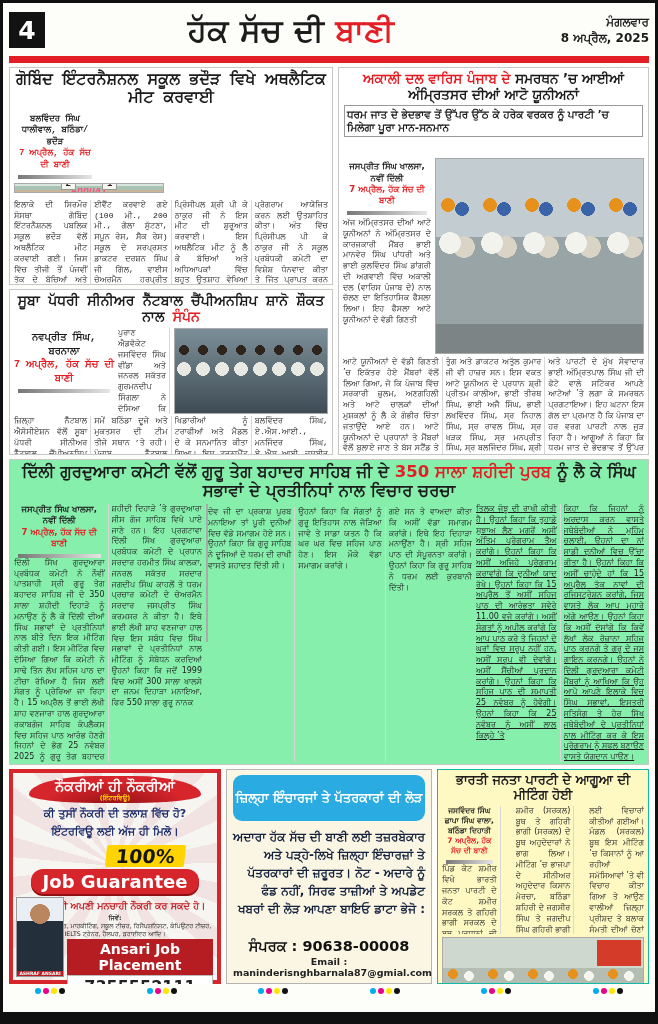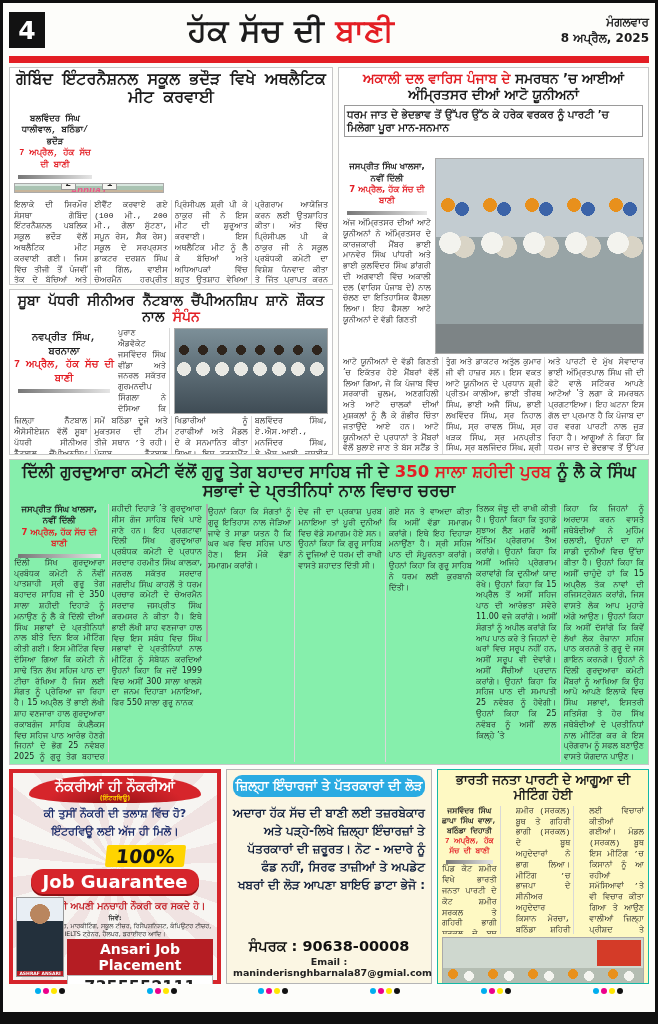--- a/index.html
+++ b/index.html
@@ -78,21 +78,21 @@
   .guru-drape{position:absolute;right:0;top:0;width:86px;height:138px;
     background:repeating-linear-gradient(100deg,#8d7fc9 0 10px,#6f5fb5 10px 22px,#a79bd8 22px 30px);}
   .guru-heads{position:absolute;left:0;right:86px;bottom:8px;height:64px;
     background:radial-gradient(circle 5px at 10px 8px,#d87c1e 97%,transparent),
                radial-gradient(circle 5px at 26px 10px,#274a8e 97%,transparent),
                radial-gradient(circle 9px at 12px 34px,#f5f5f0 97%,transparent),
                radial-gradient(circle 9px at 28px 38px,#e4ded2 97%,transparent);
     background-size:38px 64px;background-repeat:repeat-x;}
   .guru-podium{position:absolute;left:6px;bottom:4px;width:26px;height:66px;background:#7a5c3a;}
   .guru-cbody{display:flex;gap:3px;flex:1;margin-top:3px;}
-  .guru-right{flex:1;display:flex;gap:3px;}
+  .guru-right{flex:1;display:flex;gap:3px;text-decoration:underline;}
   .tallcol{height:100%;}
   
   .botrow{display:flex;gap:5px;height:215px;margin-top:4px;}
   .ad{width:212px;box-sizing:border-box;background:#d6252b;padding:4px;position:relative;overflow:hidden;}
   .ad-inner{background:repeating-conic-gradient(from 0deg at 50% 45%,#f7f5f2 0 11deg,#f0e3e2 11deg 22deg);
     height:100%;box-sizing:border-box;padding:3px 4px;display:flex;flex-direction:column;align-items:center;}
   .ad-banner{background:radial-gradient(ellipse at 50% 120%,#8e1014,#d6252b 60%);color:#fff;font-weight:bold;
     font-size:14.5px;text-align:center;border-radius:50% / 90% 90% 40% 40%;width:88%;padding:3px 0 1px;line-height:1.1;}
   .ad-banner small{display:block;color:#ffd400;font-weight:bold;font-size:6.5px;}
   .ad-q{color:#1c2d6b;font-weight:bold;font-size:11px;text-align:center;line-height:1.3;margin-top:4px;}
@@ -104,27 +104,27 @@
   .ad-like{font-size:6.5px;font-weight:bold;color:#333;margin-top:2px;}
   .ad-jobs{font-size:6.3px;color:#222;text-align:center;line-height:1.4;}
   .ad-bottom{margin-top:auto;width:100%;padding-left:50px;box-sizing:border-box;}
   .ad-brand{background:#b51d23;color:#fff;font-weight:bold;font-size:14px;text-align:center;padding:2px 0;}
   .ad-phone{background:#fff;color:#222;font-weight:bold;font-size:16px;text-align:center;border:1px solid #bbb;padding:1px 0;}
   .ad-port{position:absolute;left:7px;bottom:7px;width:46px;height:78px;border:1px solid #999;
     background:radial-gradient(circle 10px at 50% 16px,#b9865f 97%,transparent),linear-gradient(#e8eef4 0 30%,#23303c 30%);}
   .ad-port b{position:absolute;bottom:0;left:0;right:0;background:#b51d23;color:#fff;font-size:4.5px;text-align:center;}
   .notice{width:206px;box-sizing:border-box;border:1px solid #b5b5b5;background:#fbf6e3;padding:5px 6px;
     display:flex;flex-direction:column;}
-  .notice-title{background:#2aabe2;color:#fff;font-weight:bold;font-size:13px;text-align:center;border-radius:9px;padding:3px 2px;}
+  .notice-title{background:#2aabe2;color:#fff;font-weight:bold;font-size:13px;text-align:center;border-radius:9px;padding:15px 2px;}
   .notice-body{color:#15233f;font-weight:bold;font-size:12px;text-align:right;line-height:1.5;flex:1;padding-top:7px;}
   .notice-contact{font-size:14.5px;font-weight:bold;text-align:center;color:#111;}
   .notice-email{font-size:9.5px;font-weight:bold;text-align:center;color:#222;margin-top:1px;}
   .bjp{flex:1;box-sizing:border-box;border:1px solid #14b8a6;background:#fef9c3;padding:2px 4px;overflow:hidden;}
   .bjp .hl{font-size:13px;}
-  .bjp-mid{display:flex;gap:15px;height:128px;font-family:Liberation Mono, monospace;}
+  .bjp-mid{display:flex;gap:15px;height:128px;}
   .bjp-mid .byline{font-size:7.5px;padding-top:0;}
   .photo-bjp{height:88px;margin-top:3px;background:linear-gradient(#cfd8cf 0 35%,#b4bdb2 35% 80%,#9aa296 80%);}
   .photo-bjp .flagband{position:absolute;left:0;right:0;top:30px;height:50px;
     background:radial-gradient(circle 5px at 10px 6px,#e8901c 97%,transparent),
                radial-gradient(circle 5px at 26px 8px,#f5f5f0 97%,transparent),
                radial-gradient(circle 8px at 18px 30px,#f19425 97%,transparent),
                radial-gradient(circle 9px at 34px 32px,#eae5d8 97%,transparent);
     background-size:40px 50px;background-repeat:repeat-x;}
   .photo-bjp .banner{position:absolute;right:2px;top:2px;width:44px;height:26px;background:#d43b28;}
   
@@ -249,22 +249,22 @@
         <div class="bcol tallcol">ਸ਼ਹੀਦੀ ਦਿਹਾੜੇ ’ਤੇ ਗੁਰਦੁਆਰਾ ਸੀਸ ਗੰਜ ਸਾਹਿਬ ਵਿਖੇ ਪਾਏ ਜਾਣੇ ਹਨ। ਇਹ ਪ੍ਰਗਟਾਵਾ ਦਿੱਲੀ ਸਿੱਖ ਗੁਰਦੁਆਰਾ ਪ੍ਰਬੰਧਕ ਕਮੇਟੀ ਦੇ ਪ੍ਰਧਾਨ ਸਰਦਾਰ ਹਰਮੀਤ ਸਿੰਘ ਕਾਲਕਾ, ਜਨਰਲ ਸਕੱਤਰ ਸਰਦਾਰ ਜਗਦੀਪ ਸਿੰਘ ਕਾਹਲੋਂ ਤੇ ਧਰਮ ਪ੍ਰਚਾਰ ਕਮੇਟੀ ਦੇ ਚੇਅਰਮੈਨ ਸਰਦਾਰ ਜਸਪ੍ਰੀਤ ਸਿੰਘ ਕਰਮਸਰ ਨੇ ਕੀਤਾ ਹੈ। ਇਥੇ ਭਾਈ ਲੱਖੀ ਸ਼ਾਹ ਵਣਜਾਰਾ ਹਾਲ ਵਿਚ ਇਸ ਸਬੰਧ ਵਿਚ ਸਿੰਘ ਸਭਾਵਾਂ ਦੇ ਪ੍ਰਤੀਨਿਧਾਂ ਨਾਲ ਮੀਟਿੰਗ ਨੂੰ ਸੰਬੋਧਨ ਕਰਦਿਆਂ ਉਹਨਾਂ ਕਿਹਾ ਕਿ ਜਦੋਂ 1999 ਵਿਚ ਅਸੀਂ 300 ਸਾਲਾ ਖਾਲਸੇ ਦਾ ਜਨਮ ਦਿਹਾੜਾ ਮਨਾਇਆ, ਫਿਰ 550 ਸਾਲਾ ਗੁਰੂ ਨਾਨਕ</div>
       </div>
       <div class="guru-center">
         <div class="photo photo-guru">
           <div class="guru-banner">ਸ੍ਰੀ ਗੁਰੂ ਤੇਗ ਬਹਾਦਰ ਸਾਹਿਬ ਜੀ</div>
           <div class="guru-drape"></div>
           <div class="guru-heads"></div>
           <div class="guru-podium"></div>
         </div>
         <div class="guru-cbody">
+          <div class="bcol">ਦੇਵ ਜੀ ਦਾ ਪ੍ਰਕਾਸ਼ ਪੁਰਬ ਮਨਾਇਆ ਤਾਂ ਪੂਰੀ ਦੁਨੀਆਂ ਵਿਚ ਵੱਡੇ ਸਮਾਗਮ ਹੋਏ ਸਨ। ਉਹਨਾਂ ਕਿਹਾ ਕਿ ਗੁਰੂ ਸਾਹਿਬ ਨੇ ਦੂਜਿਆਂ ਦੇ ਧਰਮ ਦੀ ਰਾਖੀ ਵਾਸਤੇ ਸ਼ਹਾਦਤ ਦਿੱਤੀ ਸੀ।</div>
           <div class="bcol">ਉਹਨਾਂ ਕਿਹਾ ਕਿ ਸੰਗਤਾਂ ਨੂੰ ਗੁਰੂ ਇਤਿਹਾਸ ਨਾਲ ਜੋੜਿਆ ਜਾਵੇ ਤੇ ਸਾਡਾ ਯਤਨ ਹੈ ਕਿ ਘਰ ਘਰ ਵਿਚ ਸਹਿਜ ਪਾਠ ਹੋਣ। ਇਸ ਮੌਕੇ ਵੱਡਾ ਸਮਾਗਮ ਕਰਾਂਗੇ।</div>
-          <div class="bcol">ਦੇਵ ਜੀ ਦਾ ਪ੍ਰਕਾਸ਼ ਪੁਰਬ ਮਨਾਇਆ ਤਾਂ ਪੂਰੀ ਦੁਨੀਆਂ ਵਿਚ ਵੱਡੇ ਸਮਾਗਮ ਹੋਏ ਸਨ। ਉਹਨਾਂ ਕਿਹਾ ਕਿ ਗੁਰੂ ਸਾਹਿਬ ਨੇ ਦੂਜਿਆਂ ਦੇ ਧਰਮ ਦੀ ਰਾਖੀ ਵਾਸਤੇ ਸ਼ਹਾਦਤ ਦਿੱਤੀ ਸੀ।</div>
           <div class="bcol">ਗਏ ਸਨ ਤੇ ਵਾਅਦਾ ਕੀਤਾ ਕਿ ਅਸੀਂ ਵੱਡਾ ਸਮਾਗਮ ਕਰਾਂਗੇ। ਇਥੇ ਇਹ ਦਿਹਾੜਾ ਮਨਾਉਂਣਾ ਹੈ। ਸ੍ਰੀ ਸਹਿਜ ਪਾਠ ਦੀ ਸੰਪੂਰਨਤਾ ਕਰਾਂਗੇ। ਉਹਨਾਂ ਕਿਹਾ ਕਿ ਗੁਰੂ ਸਾਹਿਬ ਨੇ ਧਰਮ ਲਈ ਕੁਰਬਾਨੀ ਦਿੱਤੀ।</div>
         </div>
       </div>
       <div class="guru-right">
         <div class="bcol tallcol">ਤਿਲਕ ਜੰਝੂ ਦੀ ਰਾਖੀ ਕੀਤੀ ਹੈ। ਉਹਨਾਂ ਕਿਹਾ ਕਿ ਤੁਹਾਡੇ ਸੁਝਾਅ ਲੈਣ ਮਗਰੋਂ ਅਸੀਂ ਅੰਤਿਮ ਪ੍ਰੋਗਰਾਮ ਤੈਅ ਕਰਾਂਗੇ। ਉਹਨਾਂ ਕਿਹਾ ਕਿ ਅਸੀਂ ਅਜਿਹੇ ਪ੍ਰੋਗਰਾਮ ਕਰਾਵਾਂਗੇ ਕਿ ਦੁਨੀਆਂ ਯਾਦ ਰੱਖੇ। ਉਹਨਾਂ ਕਿਹਾ ਕਿ 15 ਅਪ੍ਰੈਲ ਤੋਂ ਅਸੀਂ ਸਹਿਜ ਪਾਠ ਦੀ ਆਰੰਭਤਾ ਸਵੇਰੇ 11.00 ਵਜੇ ਕਰਾਂਗੇ। ਅਸੀਂ ਸੰਗਤਾਂ ਨੂੰ ਅਪੀਲ ਕਰਾਂਗੇ ਕਿ ਆਪ ਪਾਠ ਕਰੇ ਤੇ ਜਿਹਨਾਂ ਦੇ ਘਰਾਂ ਵਿਚ ਸਰੂਪ ਨਹੀਂ ਹਨ, ਅਸੀਂ ਸਰੂਪ ਵੀ ਦੇਵਾਂਗੇ। ਅਸੀਂ ਸੈਂਚੀਆਂ ਪ੍ਰਦਾਨ ਕਰਾਂਗੇ। ਉਹਨਾਂ ਕਿਹਾ ਕਿ ਸਹਿਜ ਪਾਠ ਦੀ ਸਮਾਪਤੀ 25 ਨਵੰਬਰ ਨੂੰ ਹੋਵੇਗੀ। ਉਹਨਾਂ ਕਿਹਾ ਕਿ 25 ਨਵੰਬਰ ਨੂੰ ਅਸੀਂ ਲਾਲ ਕਿਲ੍ਹੇ ’ਤੇ</div>
         <div class="bcol tallcol">ਕਿਹਾ ਕਿ ਜਿਹਨਾਂ ਨੂੰ ਅਰਦਾਸ ਕਰਨ ਵਾਸਤੇ ਜਥੇਬੰਦੀਆਂ ਨੇ ਮੁਹਿੰਮ ਚਲਾਈ, ਉਹਨਾਂ ਦਾ ਨਾਂ ਸਾਡੀ ਦੁਨੀਆਂ ਵਿਚ ਉੱਚਾ ਕੀਤਾ ਹੈ। ਉਹਨਾਂ ਕਿਹਾ ਕਿ ਅਸੀਂ ਚਾਹੁੰਦੇ ਹਾਂ ਕਿ 15 ਅਪ੍ਰੈਲ ਤੱਕ ਨਾਵਾਂ ਦੀ ਰਜਿਸਟ੍ਰੇਸ਼ਨ ਕਰਾਂਗੇ, ਜਿਸ ਵਾਸਤੇ ਲੋਕ ਆਪ ਮੁਹਾਰੇ ਅੱਗੇ ਆਉਣ। ਉਹਨਾਂ ਕਿਹਾ ਕਿ ਅਸੀਂ ਦੱਸਾਂਗੇ ਕਿ ਕਿਵੇਂ ਲੱਖਾਂ ਲੋਕ ਰੋਜ਼ਾਨਾ ਸਹਿਜ ਪਾਠ ਕਰਨਗੇ ਤੇ ਗੁਰੂ ਦੇ ਜਸ ਗਾਇਨ ਕਰਨਗੇ। ਉਹਨਾਂ ਨੇ ਦਿੱਲੀ ਗੁਰਦੁਆਰਾ ਕਮੇਟੀ ਮੈਂਬਰਾਂ ਨੂੰ ਆਖਿਆ ਕਿ ਉਹ ਆਪੋ ਆਪਣੇ ਇਲਾਕੇ ਵਿਚ ਸਿੰਘ ਸਭਾਵਾਂ, ਇਸਤਰੀ ਸਤਿਸੰਗ ਤੇ ਹੋਰ ਸਿੱਖ ਜਥੇਬੰਦੀਆਂ ਦੇ ਪ੍ਰਤੀਨਿਧਾਂ ਨਾਲ ਮੀਟਿੰਗ ਕਰ ਕੇ ਇਸ ਪ੍ਰੋਗਰਾਮ ਨੂੰ ਸਫਲ ਬਣਾਉਣ ਵਾਸਤੇ ਯੋਗਦਾਨ ਪਾਉਣ।</div>
       </div>
     </div>
   </div>
 

